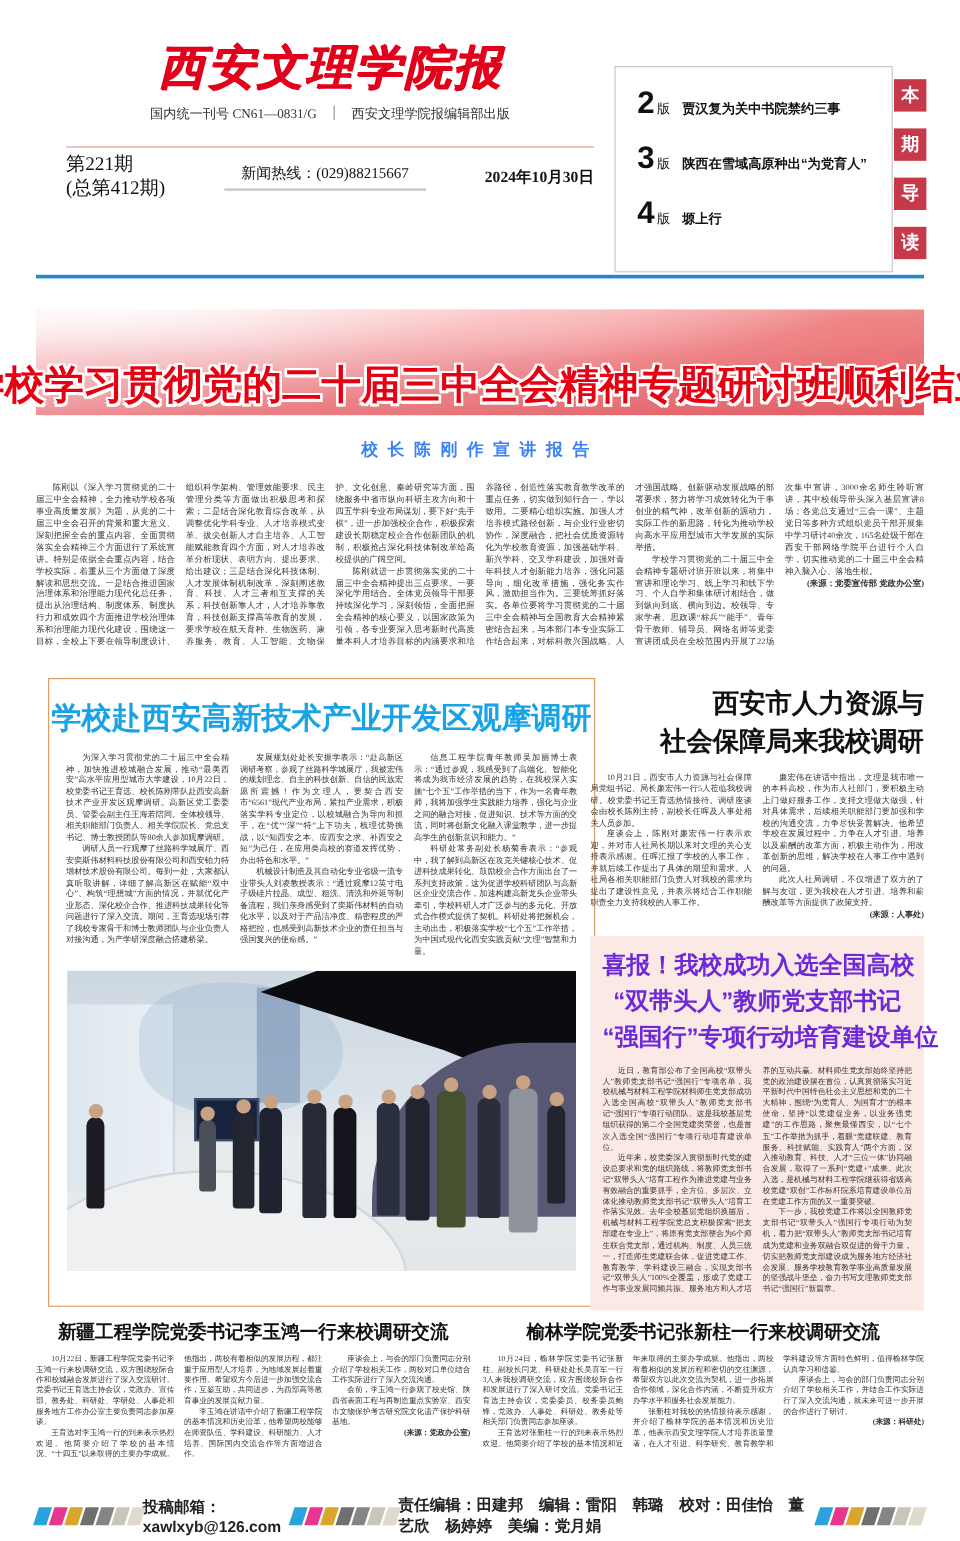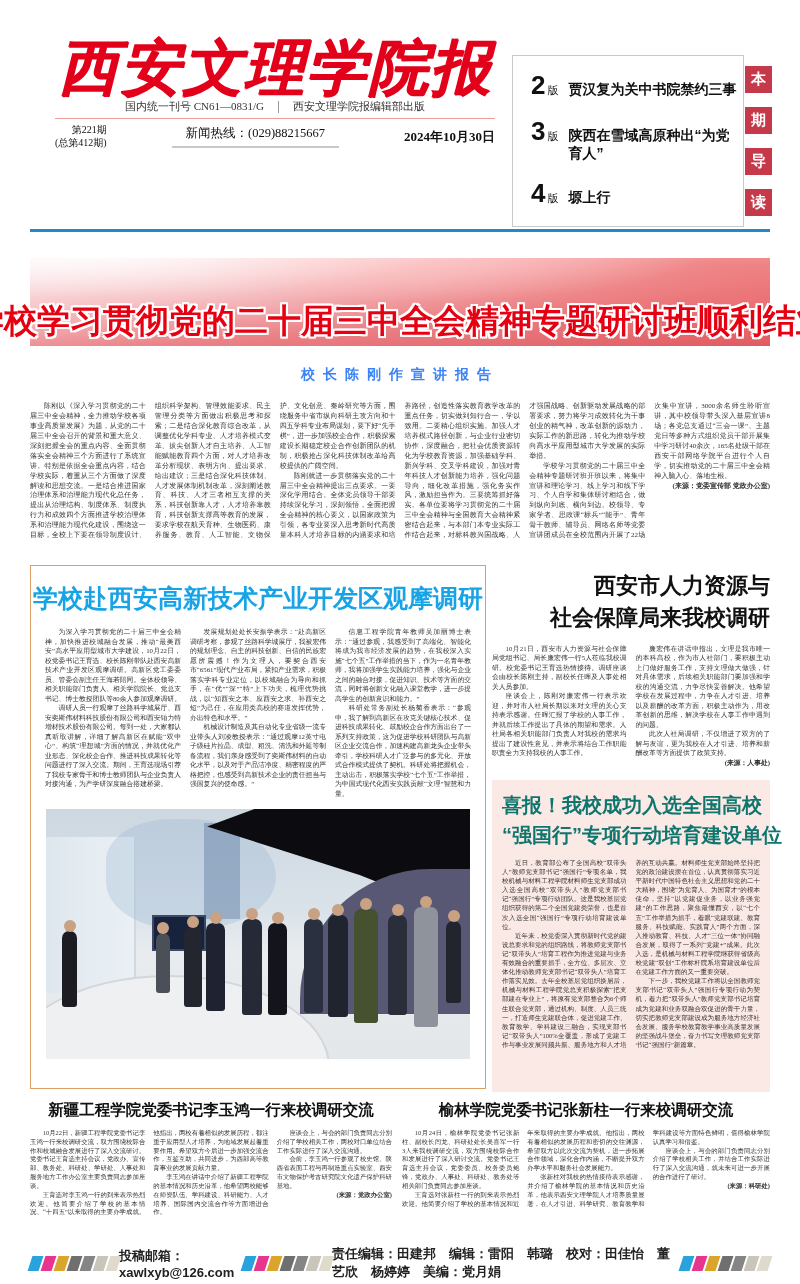--- a/index.html
+++ b/index.html
@@ -1,41 +1,41 @@
 <!DOCTYPE html>
 <html><head>
 <meta charset="utf-8">
 <style>
   html,body{margin:0;padding:0;background:#fff;}
   .page{position:relative;width:800px;height:1284px;background:#fff;overflow:hidden;
         font-family:"Liberation Serif","DejaVu Serif",serif;color:#222;}
 
   
   .mast-left{position:absolute;left:55px;top:36px;width:440px;text-align:center;}
-  .mast-title{font-size:60px;line-height:1.05;font-weight:900;font-style:italic;
+  .mast-title{font-size:39px;line-height:1.05;font-weight:900;font-style:italic;
               color:#e2001a;letter-spacing:2px;white-space:nowrap;
               font-family:"DejaVu Serif",serif;text-shadow:1px 1px 0 #e2001a;}
   .mast-pinyin{margin-top:8px;font-size:15px;font-weight:bold;letter-spacing:5px;color:#111;
                font-family:"Liberation Serif",serif;}
-  .mast-issn{padding-bottom:4px;border-bottom:1px solid #f09c9c;
+  .mast-issn{margin-top:10px;padding-bottom:20px;border-bottom:1px solid #f09c9c;
              font-size:11px;color:#333;display:flex;justify-content:center;align-items:center;}
   .mast-issn .sep{display:inline-block;width:1px;height:12px;background:#999;margin:0 14px;}
   .mast-issue{margin-top:5px;display:flex;align-items:center;justify-content:space-between;}
-  .issue-no{font-size:10px;line-height:1.25;text-align:right;color:#111;}
+  .issue-no{font-size:16px;line-height:1.25;text-align:left;color:#111;}
   .hotline{font-size:12.5px;color:#111;border-bottom:2px solid #c9c9c9;padding:0 14px 4px;}
   .issue-date{font-size:13px;font-weight:bold;color:#111;}
   .blue-rule{position:absolute;left:30px;right:30px;top:229px;height:3px;background:#2288cc;}
 
   
   .guide-box{position:absolute;left:512px;top:55px;width:232px;height:172px;
              border:1px solid #c9c9c9;background:#fff;padding:14px 0 0 18px;box-sizing:border-box;}
   .guide-row{display:flex;align-items:baseline;margin-bottom:15px;}
   .guide-num{font-size:26px;font-weight:bold;color:#111;font-family:"Liberation Sans",sans-serif;}
   .guide-ban{font-size:11px;color:#111;margin:0 10px 0 2px;}
-  .guide-title{font-size:14px;font-weight:bold;color:#111;
+  .guide-title{font-size:11px;font-weight:bold;color:#111;
                font-family:"Liberation Sans",sans-serif;}
   .guide-label{position:absolute;left:745px;top:66px;width:27px;}
   .guide-chip{width:27px;height:27px;margin-bottom:14px;background:#c5394a;color:#fff;
               font-size:15px;font-weight:bold;display:flex;align-items:center;justify-content:center;
               font-family:"Liberation Sans",sans-serif;}
 
   
   .banner{position:absolute;left:30px;top:258px;width:740px;height:88px;
           display:flex;align-items:flex-end;justify-content:center;
           background:
@@ -53,21 +53,21 @@
 
   
   .cols{column-gap:9px;text-align:justify;color:#333;overflow:hidden;}
   .cols p{margin:0;text-indent:2em;}
   .cols .src{text-align:right;text-indent:0;font-weight:bold;}
 
   .main-body{position:absolute;left:30px;top:402px;width:740px;height:152px;
              column-count:6;font-size:7px;line-height:1.42;}
 
   
-  .visit-box{position:absolute;left:30px;top:565px;width:456px;height:524px;
+  .visit-box{position:absolute;left:40px;top:565px;width:456px;height:524px;
              border:1.5px solid #dd9f63;background:#fff;box-sizing:border-box;}
   .visit-title{margin-top:16px;text-align:center;color:#17a3e6;font-size:25px;font-weight:900;
                font-family:"Liberation Sans",sans-serif;white-space:nowrap;}
   .visit-body{margin:12px 14px 0;height:172px;column-count:3;font-size:6.8px;line-height:1.4;}
 
   
   .photo{position:relative;width:424px;height:250px;margin:10px auto 0;overflow:hidden;
          background:linear-gradient(180deg,#cdd7e0 0%,#dbe3ea 42%,#e9ecef 58%,#e4e7ea 100%);}
   .ph-leftpanel{position:absolute;left:0;top:28px;width:88px;height:156px;
                 background:linear-gradient(90deg,#dfe7ee,#eaf0f5);border-right:2px solid #cfd9e2;}
@@ -88,21 +88,21 @@
                   width:12px;height:12px;border-radius:50%;background:#c9a183;}
 
   
   .hr-art{position:absolute;left:492px;top:570px;width:278px;}
   .hr-title{text-align:right;font-size:22px;line-height:1.45;font-weight:900;color:#111;
             font-family:"Liberation Sans",sans-serif;white-space:nowrap;}
   .hr-body{margin-top:10px;height:126px;column-count:2;font-size:6.8px;line-height:1.4;}
 
   .xibao{position:absolute;left:492px;top:780px;width:278px;height:312px;background:#fbe9e6;
          box-sizing:border-box;padding:10px 10px 0;}
-  .xb-title{text-align:center;color:#0f766e;font-size:20px;line-height:1.5;font-weight:900;
+  .xb-title{text-align:center;color:#6d28d9;font-size:20px;line-height:1.5;font-weight:900;
             font-family:"Liberation Sans",sans-serif;white-space:nowrap;}
   .xb-body{margin-top:8px;height:198px;column-count:2;font-size:6.5px;line-height:1.4;}
 
   
   .bot-art{position:absolute;top:1100px;}
   .bot-left{left:30px;width:362px;}
   .bot-right{left:402px;width:368px;}
   .bot-title{text-align:center;font-size:15.5px;font-weight:900;color:#111;
              font-family:"Liberation Sans",sans-serif;white-space:nowrap;}
   .bot-body{margin-top:8px;height:104px;column-count:3;column-gap:8px;
@@ -218,20 +218,21 @@
       <p>座谈会上，陈刚对廉宏伟一行表示欢迎，并对市人社局长期以来对文理的关心支持表示感谢。任晖汇报了学校的人事工作，并就后续工作提出了具体的期望和需求。人社局各相关职能部门负责人对我校的需求均提出了建设性意见，并表示将结合工作职能职责全力支持我校的人事工作。</p>
       <p>廉宏伟在讲话中指出，文理是我市唯一的本科高校，作为市人社部门，要积极主动上门做好服务工作，支持文理做大做强，针对具体需求，后续相关职能部门要加强和学校的沟通交流，力争尽快妥善解决。他希望学校在发展过程中，力争在人才引进、培养以及薪酬的改革方面，积极主动作为，用改革创新的思维，解决学校在人事工作中遇到的问题。</p>
       <p>此次人社局调研，不仅增进了双方的了解与友谊，更为我校在人才引进、培养和薪酬改革等方面提供了政策支持。</p>
       <p class="src">(来源：人事处)</p>
     </div>
   </div>
 
   <div class="xibao">
     <div class="xb-title">
       <div>喜报！我校成功入选全国高校</div>
+      <div>“双带头人”教师党支部书记</div>
       <div>“强国行”专项行动培育建设单位</div>
     </div>
     <div class="cols xb-body">
       <p>近日，教育部公布了全国高校“双带头人”教师党支部书记“强国行”专项名单，我校机械与材料工程学院材料师生党支部成功入选全国高校“双带头人”教师党支部书记“强国行”专项行动团队。这是我校基层党组织获得的第二个全国党建类荣誉，也是首次入选全国“强国行”专项行动培育建设单位。</p>
       <p>近年来，校党委深入贯彻新时代党的建设总要求和党的组织路线，将教师党支部书记“双带头人”培育工程作为推进党建与业务有效融合的重要抓手，全方位、多层次、立体化推动教师党支部书记“双带头人”培育工作落实见效。去年全校基层党组织换届后，机械与材料工程学院党总支积极探索“把支部建在专业上”，将原有党支部整合为6个师生联合党支部，通过机构、制度、人员三统一，打造师生党建联合体，促进党建工作、教育教学、学科建设三融合，实现支部书记“双带头人”100%全覆盖，形成了党建工作与事业发展同频共振、服务地方和人才培养的互动共赢。材料师生党支部始终坚持把党的政治建设摆在首位，认真贯彻落实习近平新时代中国特色社会主义思想和党的二十大精神，围绕“为党育人、为国育才”的根本使命，坚持“以党建促业务，以业务强党建”的工作思路，聚焦最懂西安，以“七个五”工作举措为抓手，着眼“党建联建、教育服务、科技赋能、实践育人”两个方面，深入推动教育、科技、人才“三位一体”协同融合发展，取得了一系列“党建+”成果。此次入选，是机械与材料工程学院继获得省级高校党建“双创”工作标杆院系培育建设单位后在党建工作方面的又一重要突破。</p>
       <p>下一步，我校党建工作将以全国教师党支部书记“双带头人”强国行专项行动为契机，着力把“双带头人”教师党支部书记培育成为党建和业务双融合双促进的骨干力量，切实把教师党支部建设成为服务地方经济社会发展、服务学校教育教学事业高质量发展的坚强战斗堡垒，奋力书写文理教师党支部书记“强国行”新篇章。</p>
 
     </div>
   </div>
 

